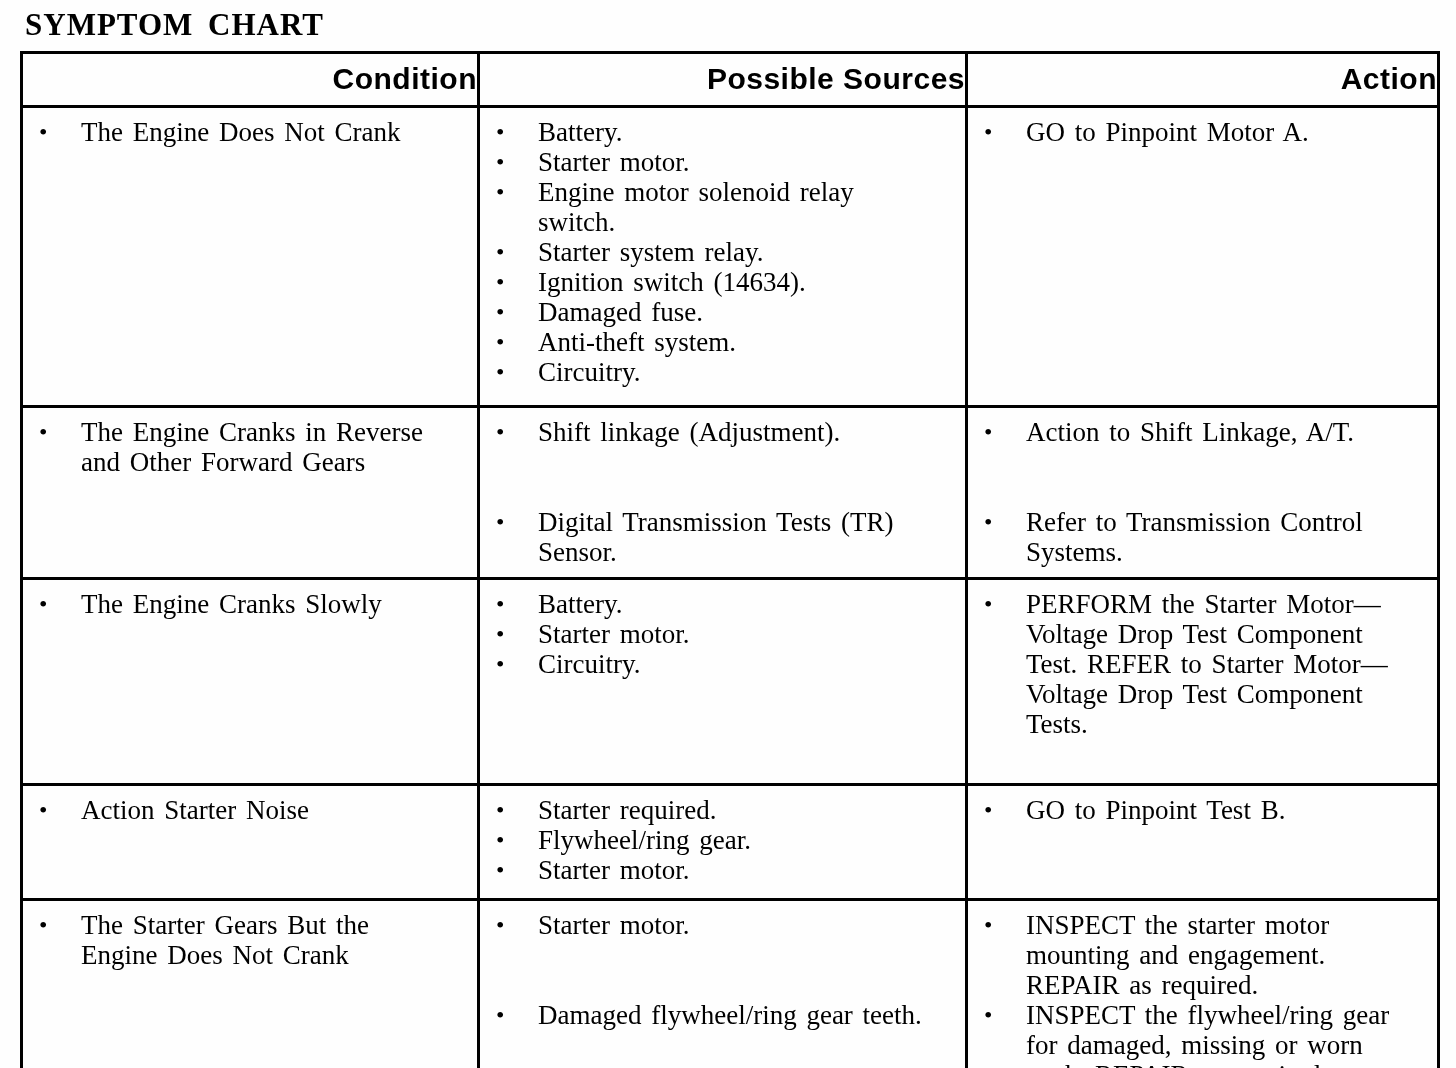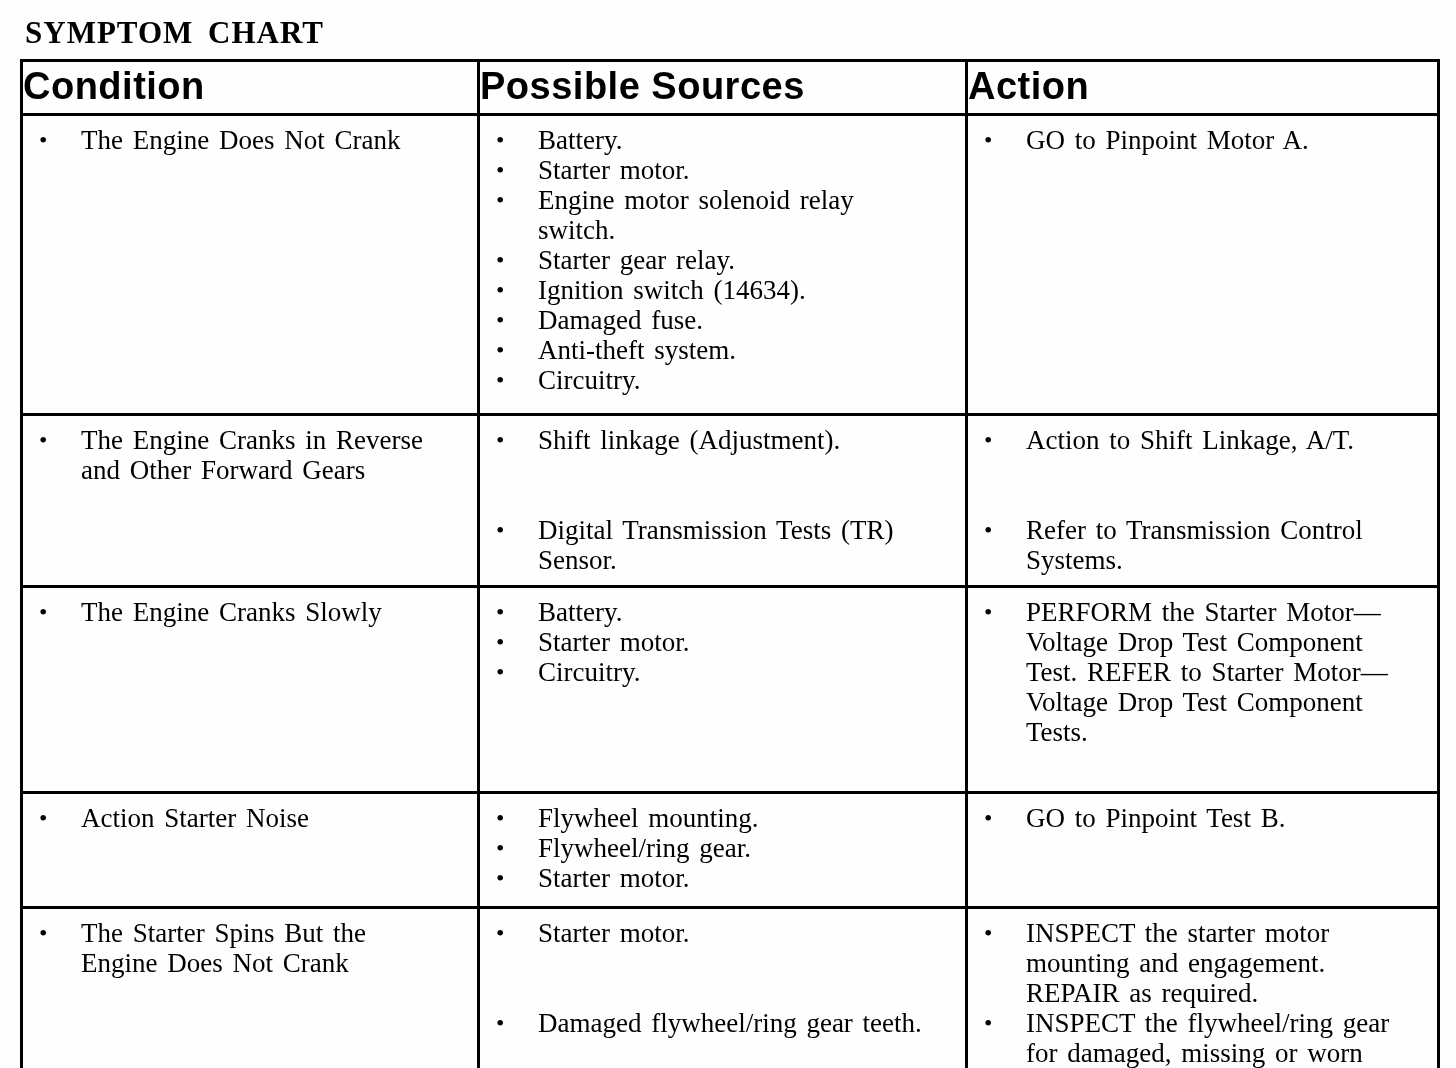--- a/index.html
+++ b/index.html
@@ -13,21 +13,21 @@
     overflow: hidden;
   }
   .page {
     position: relative;
     width: 1456px;
     height: 1068px;
     background: #fefefe;
   }
   .title {
     margin: 0;
-    padding: 15px 0 8px 25px;
+    padding: 7px 0 8px 25px;
     font-family: "Liberation Serif", serif;
     font-size: 31px;
     font-weight: bold;
     letter-spacing: 1px;
     word-spacing: 6px;
     color: #000;
   }
   table.chart {
     border-collapse: collapse;
     table-layout: fixed;
@@ -38,22 +38,22 @@
   col.c2 { width: 488px; }
   col.c3 { width: 472px; }
   th, td {
     border: 3px solid #000;
     vertical-align: top;
     padding: 0;
   }
   th {
     font-family: "Liberation Sans", sans-serif;
     font-weight: bold;
-    font-size: 38px;
-    text-align: left;
+    font-size: 30px;
+    text-align: right;
     vertical-align: middle;
     height: 45px;
     padding: 2px 0 4px 0;
     letter-spacing: 0.5px;
   }
   td { padding-top: 9px; }
   tr.r1 td { height: 288px; }
   tr.r2 td { height: 160px; }
   tr.r3 td { height: 194px; }
   tr.r4 td { height: 103px; }
@@ -114,21 +114,21 @@
           <div class="li">
               <span class="b">•</span>
               <span class="t">Starter motor.</span>
             </div>
           <div class="li">
               <span class="b">•</span>
               <span class="t">Engine motor solenoid relay switch.</span>
             </div>
           <div class="li">
               <span class="b">•</span>
-              <span class="t">Starter gear relay.</span>
+              <span class="t">Starter system relay.</span>
             </div>
           <div class="li">
               <span class="b">•</span>
               <span class="t">Ignition switch (14634).</span>
             </div>
           <div class="li">
               <span class="b">•</span>
               <span class="t">Damaged fuse.</span>
             </div>
           <div class="li">
@@ -209,21 +209,21 @@
       <tr class="r4">
         <td class="col1">
           <div class="li">
             <span class="b">•</span>
             <span class="t">Action Starter Noise</span>
           </div>
         </td>
         <td class="col2">
           <div class="li">
               <span class="b">•</span>
-              <span class="t">Flywheel mounting.</span>
+              <span class="t">Starter required.</span>
             </div>
           <div class="li">
               <span class="b">•</span>
               <span class="t">Flywheel/ring gear.</span>
             </div>
           <div class="li">
               <span class="b">•</span>
               <span class="t">Starter motor.</span>
             </div>
         </td>
@@ -232,21 +232,21 @@
               <span class="b">•</span>
               <span class="t">GO to Pinpoint Test B.</span>
             </div>
         </td>
       </tr>
 
       <tr class="r5">
         <td class="col1">
           <div class="li">
             <span class="b">•</span>
-            <span class="t">The Starter Spins But the Engine Does Not Crank</span>
+            <span class="t">The Starter Gears But the Engine Does Not Crank</span>
           </div>
         </td>
         <td class="col2">
           <div class="li">
               <span class="b">•</span>
               <span class="t">Starter motor.</span>
             </div>
           <div class="li gap">
               <span class="b">•</span>
               <span class="t">Damaged flywheel/ring gear teeth.</span>

